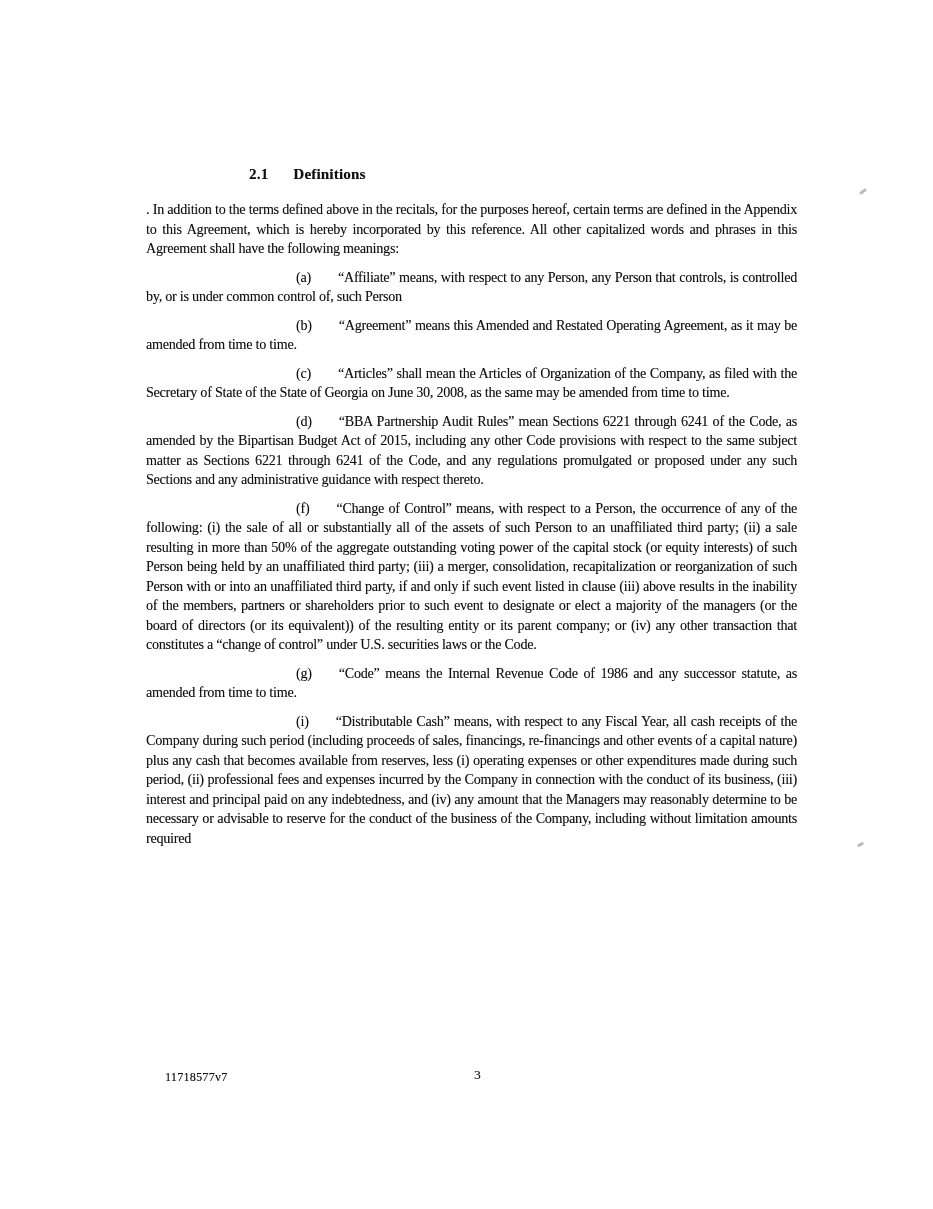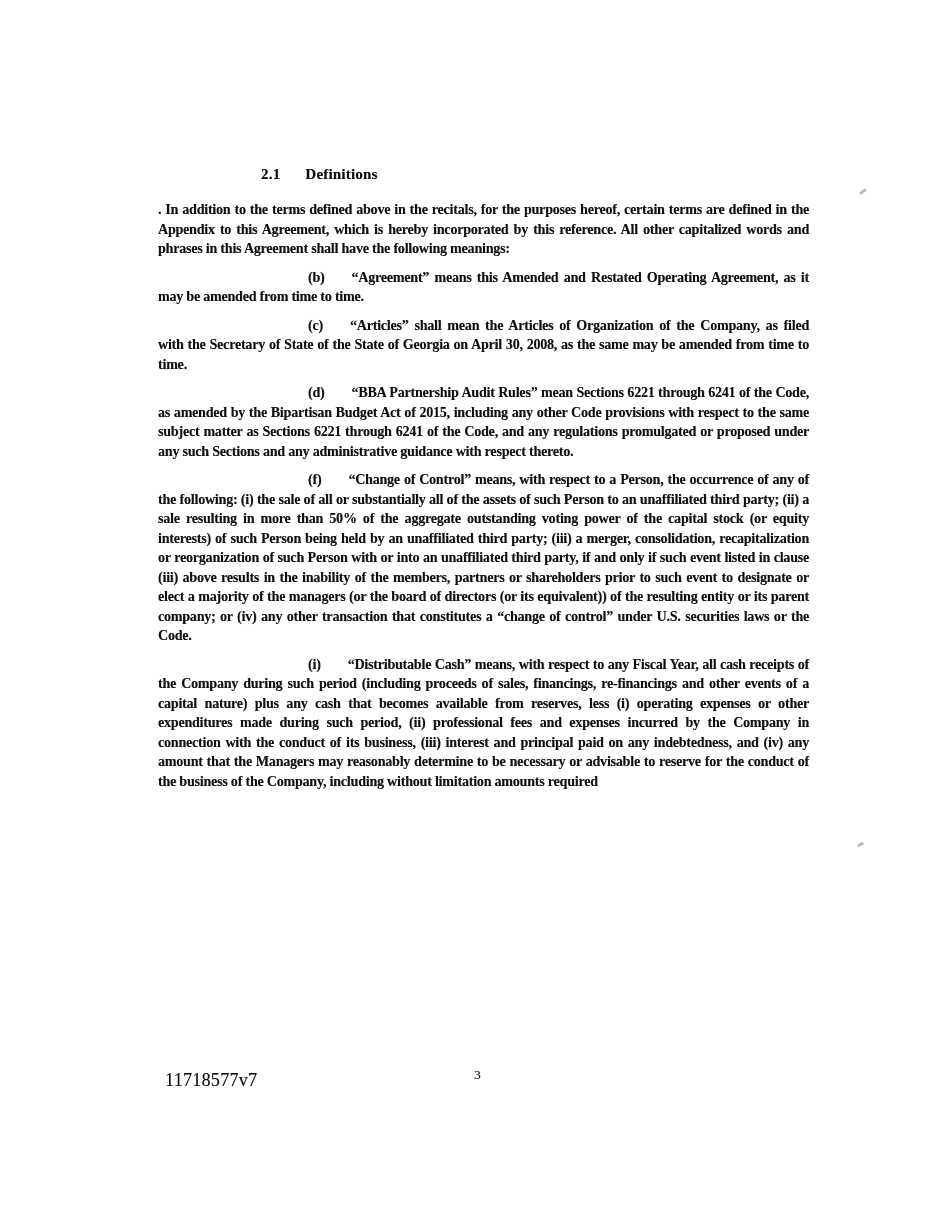--- a/index.html
+++ b/index.html
@@ -15,49 +15,48 @@
     color: #131313;
     overflow: hidden;
   }
   .scan-wrap {
     position: absolute;
     inset: 0;
     filter: blur(0.25px) contrast(1.04);
   }
   .text-block {
     position: absolute;
-    left: 158px;
+    left: 146px;
     top: 165px;
     width: 651px;
   }
   .heading {
     font-weight: bold;
     font-size: 15px;
     line-height: 18px;
     margin: 0 0 17px 103px;
     letter-spacing: 0.2px;
     text-shadow: 0.35px 0.35px 0.55px rgba(20,20,20,0.4);
   }
   .htab { display: inline-block; width: 25px; }
   .para {
     font-size: 14px;
     line-height: 19.5px;
     text-align: justify;
     margin: 0 0 9px 0;
     letter-spacing: -0.2px;
     text-shadow: 0.35px 0.35px 0.55px rgba(20,20,20,0.35);
-    font-weight: bold;
   }
   .tab { display: inline-block; width: 150px; }
   .gap { display: inline-block; width: 27px; }
   .footer-docnum {
     position: absolute;
     left: 165px;
     top: 1070px;
-    font-size: 18px;
+    font-size: 12px;
     letter-spacing: 0.3px;
     text-shadow: 0.35px 0.35px 0.5px rgba(20,20,20,0.4);
   }
   .footer-pagenum {
     position: absolute;
     left: 474px;
     top: 1067px;
     font-size: 13.5px;
     text-shadow: 0.35px 0.35px 0.5px rgba(20,20,20,0.4);
   }
@@ -73,31 +72,33 @@
 <body>
 
 <div class="scan-wrap">
 
   <div class="text-block">
 
     <div class="heading"><span>2.1</span><span class="htab"></span><span>Definitions</span></div>
 
     <p class="para">. In addition to the terms defined above in the recitals, for the purposes hereof, certain terms are defined in the Appendix to this Agreement, which is hereby incorporated by this reference. All other capitalized words and phrases in this Agreement shall have the following meanings:</p>
 
+    <p class="para"><span class="tab"></span><span>(a)</span><span class="gap"></span><span>“Affiliate” means, with respect to any Person, any Person that controls, is controlled by, or is under common control of, such Person</span></p>
 
 
     <p class="para"><span class="tab"></span><span>(b)</span><span class="gap"></span><span>“Agreement” means this Amended and Restated Operating Agreement, as it may be amended from time to time.</span></p>
 
-    <p class="para"><span class="tab"></span><span>(c)</span><span class="gap"></span><span>“Articles” shall mean the Articles of Organization of the Company, as filed with the Secretary of State of the State of Georgia on April 30, 2008, as the same may be amended from time to time.</span></p>
+    <p class="para"><span class="tab"></span><span>(c)</span><span class="gap"></span><span>“Articles” shall mean the Articles of Organization of the Company, as filed with the Secretary of State of the State of Georgia on June 30, 2008, as the same may be amended from time to time.</span></p>
 
     <p class="para"><span class="tab"></span><span>(d)</span><span class="gap"></span><span>“BBA Partnership Audit Rules” mean Sections 6221 through 6241 of the Code, as amended by the Bipartisan Budget Act of 2015, including any other Code provisions with respect to the same subject matter as Sections 6221 through 6241 of the Code, and any regulations promulgated or proposed under any such Sections and any administrative guidance with respect thereto.</span></p>
 
 
     <p class="para"><span class="tab"></span><span>(f)</span><span class="gap"></span><span>“Change of Control” means, with respect to a Person, the occurrence of any of the following: (i) the sale of all or substantially all of the assets of such Person to an unaffiliated third party; (ii) a sale resulting in more than 50% of the aggregate outstanding voting power of the capital stock (or equity interests) of such Person being held by an unaffiliated third party; (iii) a merger, consolidation, recapitalization or reorganization of such Person with or into an unaffiliated third party, if and only if such event listed in clause (iii) above results in the inability of the members, partners or shareholders prior to such event to designate or elect a majority of the managers (or the board of directors (or its equivalent)) of the resulting entity or its parent company; or (iv) any other transaction that constitutes a “change of control” under U.S. securities laws or the Code.</span></p>
 
+    <p class="para"><span class="tab"></span><span>(g)</span><span class="gap"></span><span>“Code” means the Internal Revenue Code of 1986 and any successor statute, as amended from time to time.</span></p>
 
 
     <p class="para"><span class="tab"></span><span>(i)</span><span class="gap"></span><span>“Distributable Cash” means, with respect to any Fiscal Year, all cash receipts of the Company during such period (including proceeds of sales, financings, re-financings and other events of a capital nature) plus any cash that becomes available from reserves, less (i) operating expenses or other expenditures made during such period, (ii) professional fees and expenses incurred by the Company in connection with the conduct of its business, (iii) interest and principal paid on any indebtedness, and (iv) any amount that the Managers may reasonably determine to be necessary or advisable to reserve for the conduct of the business of the Company, including without limitation amounts required</span></p>
 
   </div>
 
   <div class="footer-docnum">11718577v7</div>
   <div class="footer-pagenum">3</div>
 
   <div class="speck speck-1"></div>

